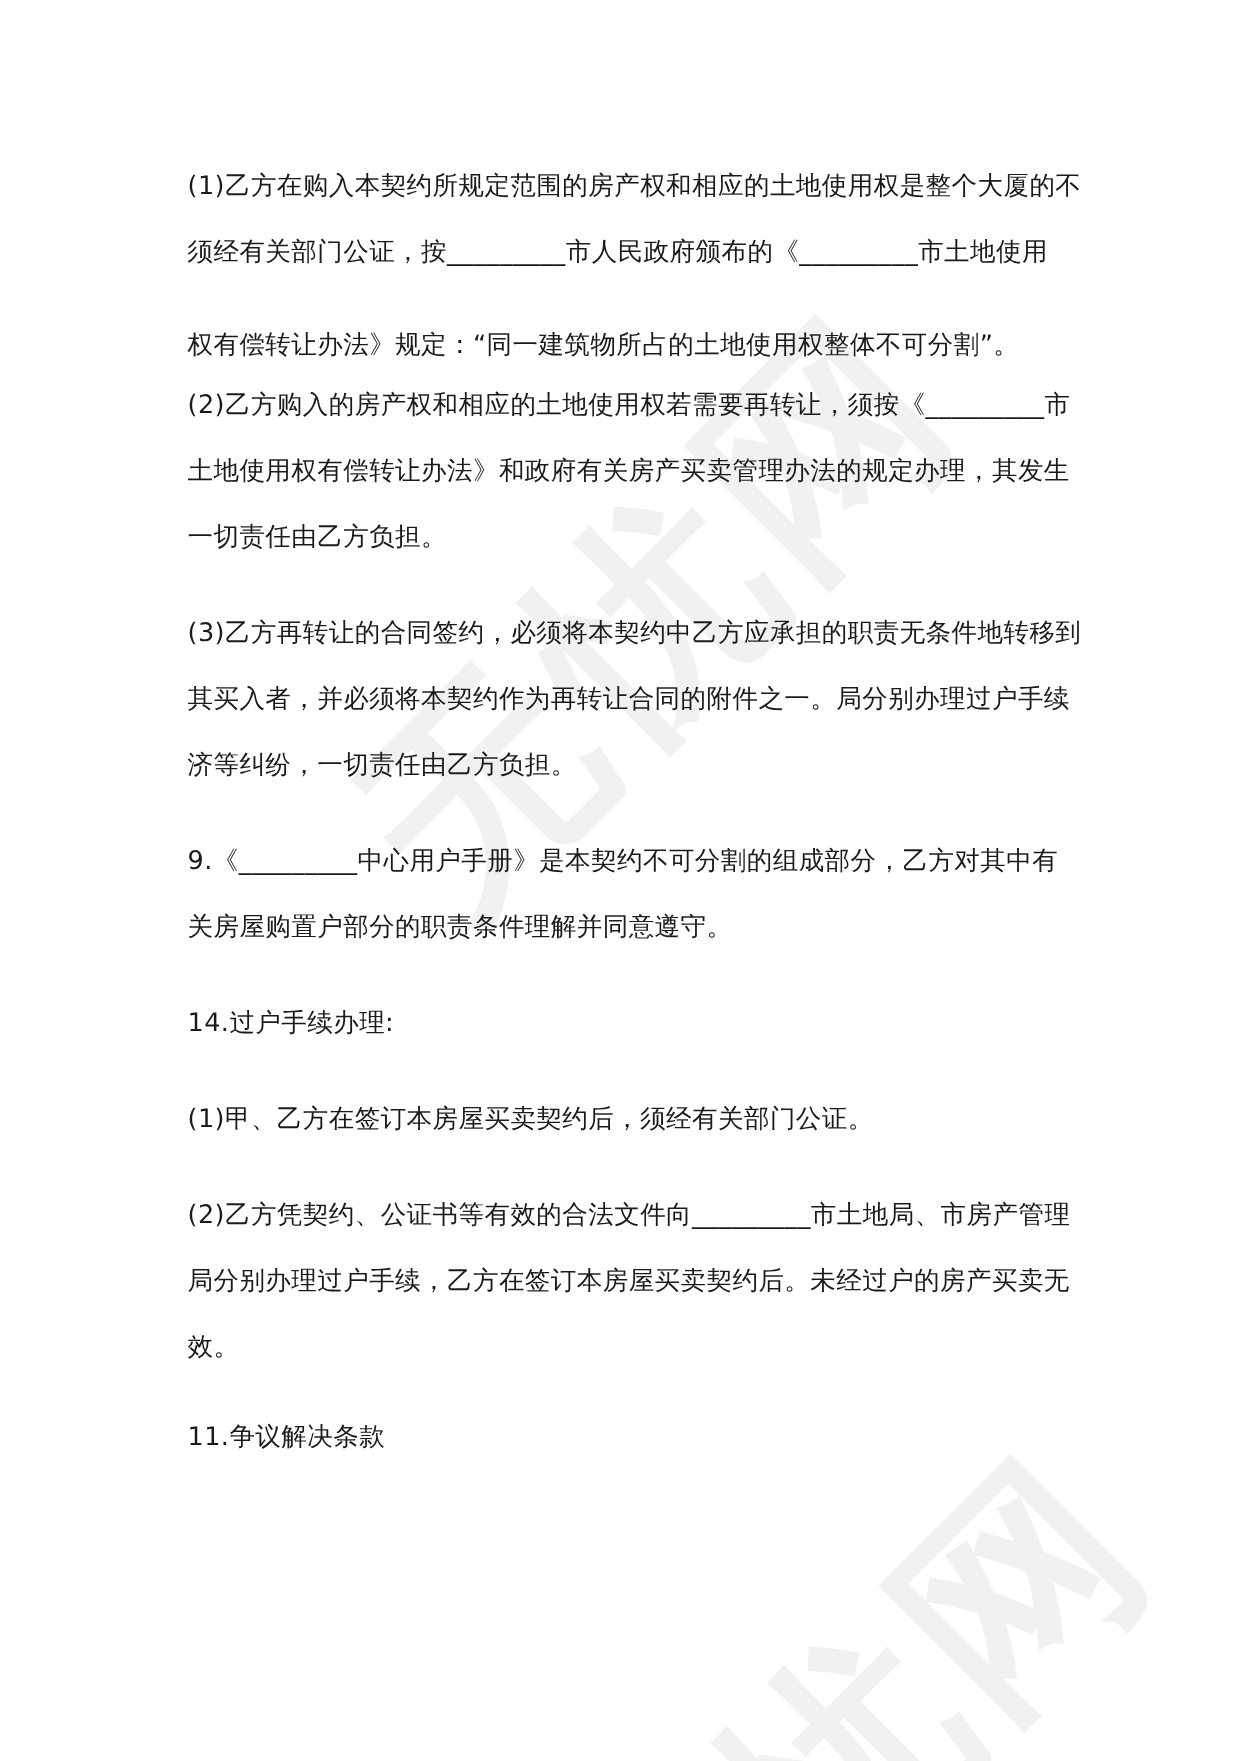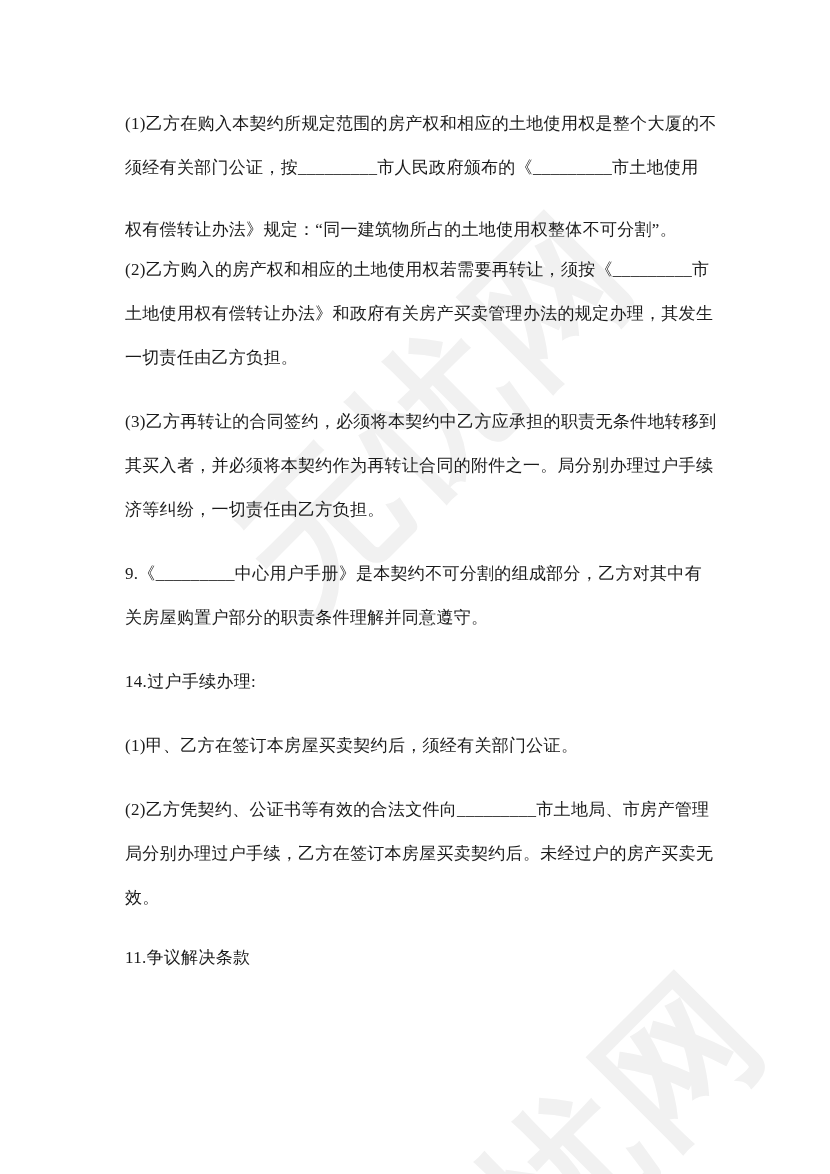--- a/index.html
+++ b/index.html
@@ -43,21 +43,20 @@
       width: 600px;
       z-index: 1;
     }
     .line {
       position: absolute;
       left: 0;
       font-size: 17px;
       line-height: 24px;
       white-space: nowrap;
       letter-spacing: 0.3px;
-      font-family: Liberation Serif, serif;
     }
   </style>
 </head>
 <body>
 
 <div class="page">
 
   <div class="watermark wm1">无忧网</div>
   <div class="watermark wm2">无忧网</div>
 

